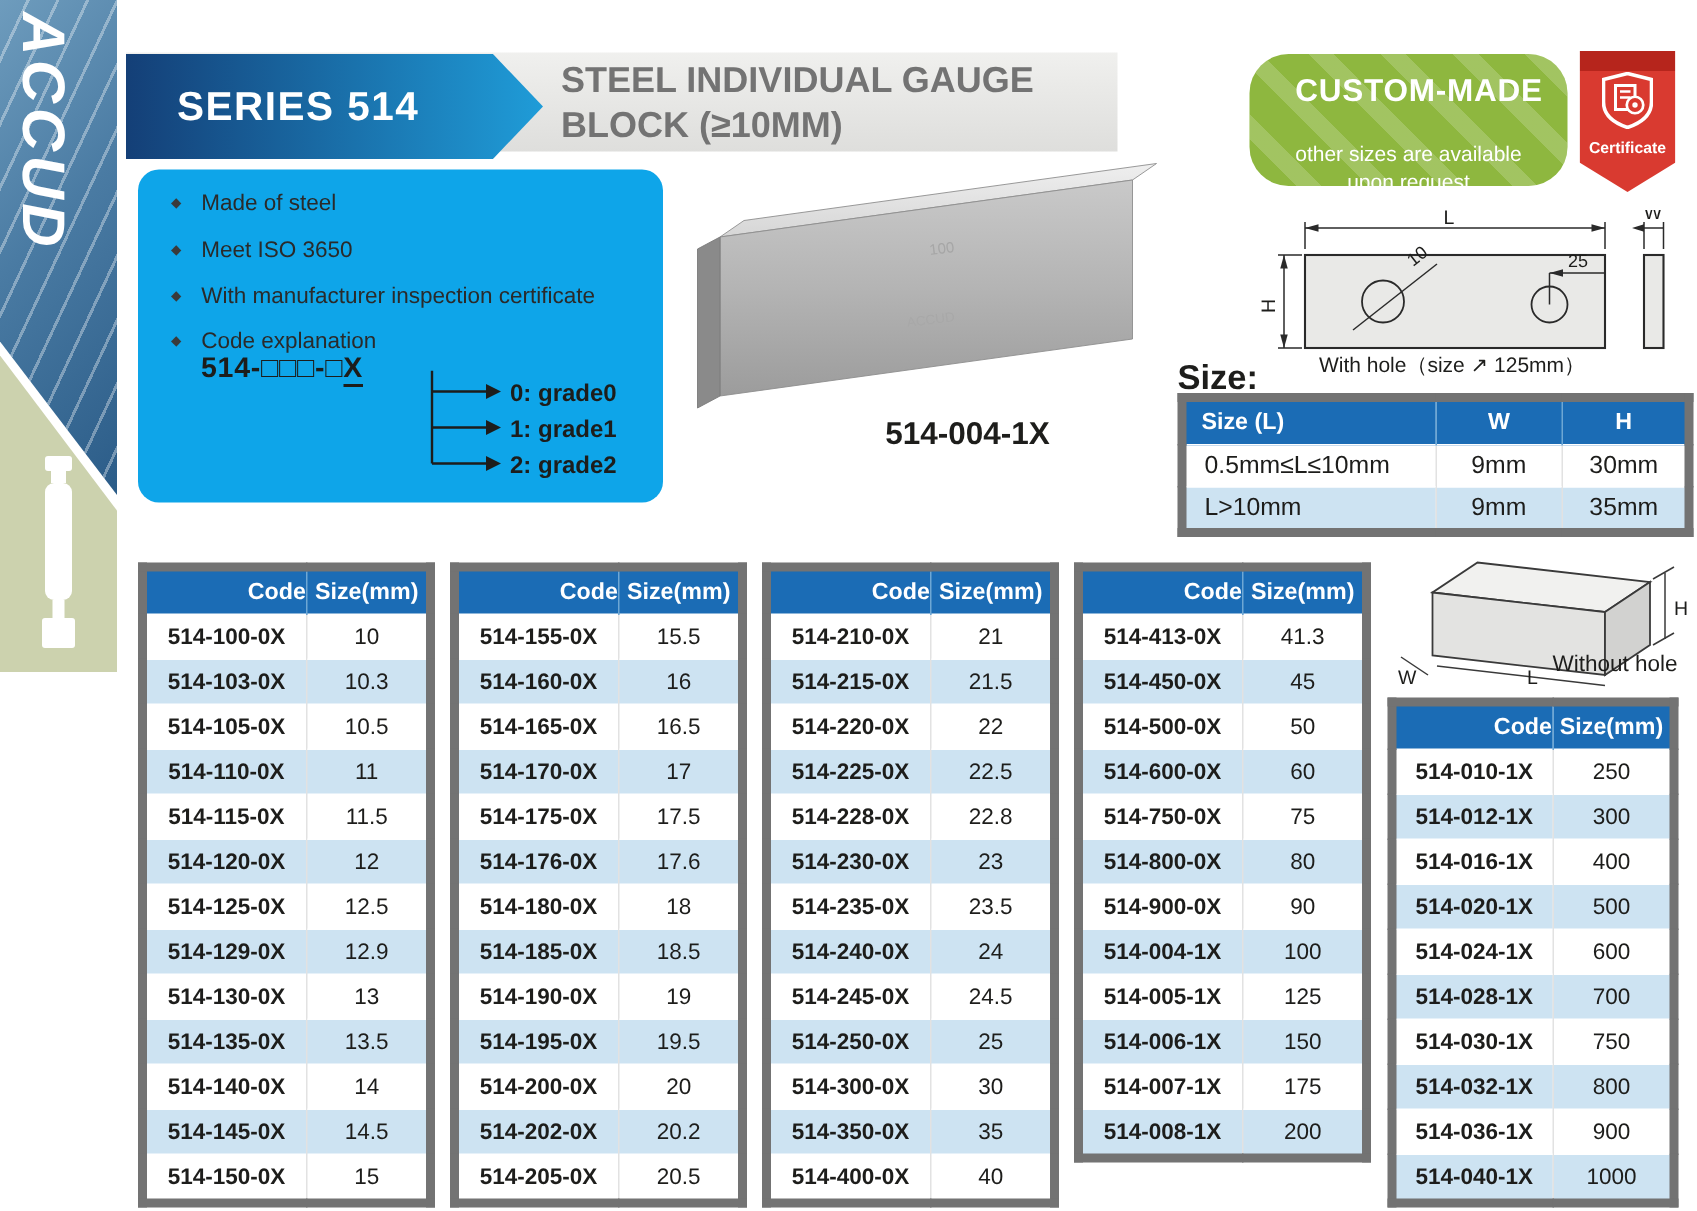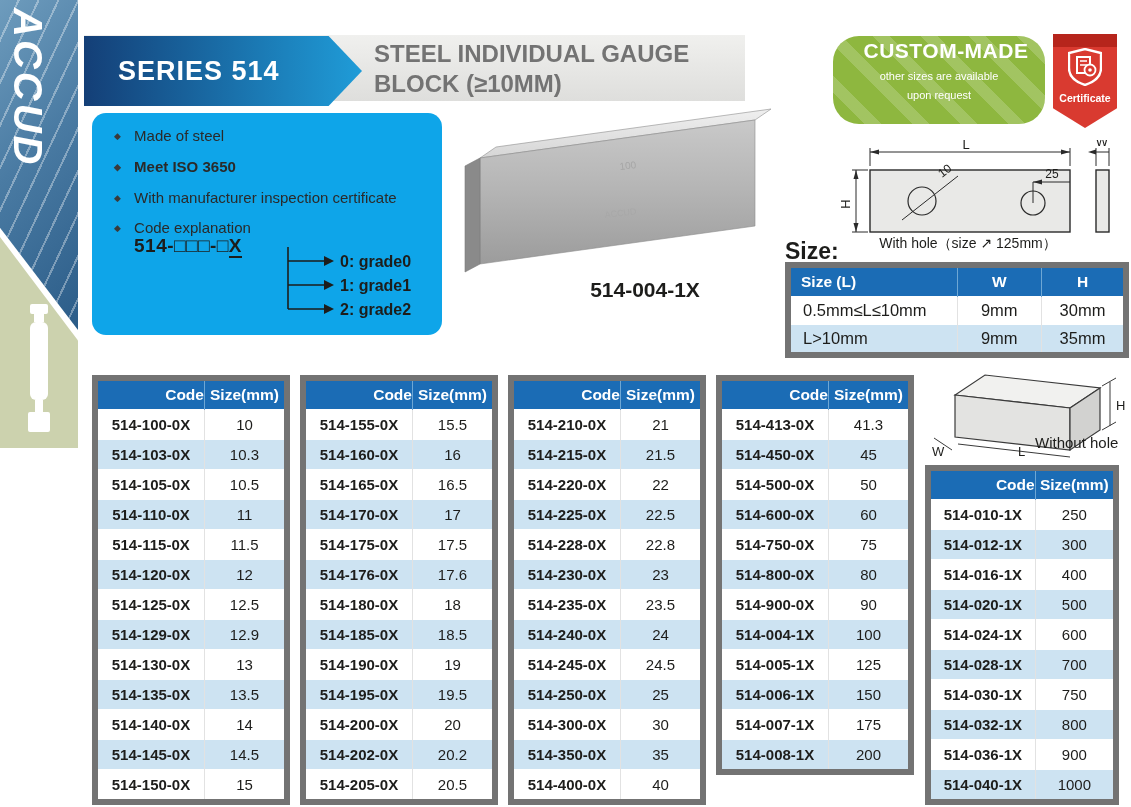--- a/index.html
+++ b/index.html
@@ -34,22 +34,22 @@
     display:flex;align-items:center;}
   .series-banner span{color:#fff;font-size:27px;font-weight:bold;letter-spacing:1px;padding-left:34px;}
   .page-title{position:absolute;left:374px;top:39px;width:400px;font-size:24px;font-weight:bold;
     line-height:30px;color:#737373;}
 
   
   .custom-badge{position:absolute;left:833px;top:36px;width:212px;height:88px;border-radius:26px;
     background:#8eb73f;color:#fff;text-align:center;overflow:hidden;}
   .custom-badge .pat{position:absolute;inset:0;opacity:.18;
     background:repeating-linear-gradient(45deg,transparent 0 22px,#fff 22px 34px);}
-  .custom-title{position:relative;font-size:21px;font-weight:bold;margin-top:3px;letter-spacing:.5px;padding-left:14px;}
-  .custom-sub{position:relative;font-size:11px;line-height:19px;margin-top:4px;}
+  .custom-title{position:relative;font-size:21px;font-weight:bold;margin-top:13px;letter-spacing:.5px;padding-left:14px;}
+  .custom-sub{position:relative;font-size:14px;line-height:19px;margin-top:20px;}
   .cert-badge{position:absolute;left:1053px;top:34px;width:64px;height:94px;
     clip-path:polygon(0 0,100% 0,100% 79%,50% 100%,0 79%);
     background:linear-gradient(180deg,#b6251c 0 14%,#d93a30 14% 100%);
     color:#fff;text-align:center;}
   .cert-badge svg{margin-top:14px;}
   .cert-label{font-size:10.5px;font-weight:bold;margin-top:2px;}
 
   
   .features{position:absolute;left:92px;top:113px;width:350px;height:222px;background:#0ea5e9;border-radius:14px;}
   .feat-item{position:absolute;left:22px;font-size:15px;color:#2a2a2a;}
@@ -131,21 +131,21 @@
       <circle cx="22" cy="22" r="5.5" fill="#d93a30" stroke="#fff" stroke-width="1.8"></circle>
       <circle cx="22" cy="22" r="1.8" fill="#fff"></circle>
     </svg>
     <div class="cert-label">Certificate</div>
   </div>
 
   <div class="features">
     <div class="feat-item" style="top:14px;">
       <span class="dia">◆</span>
       <span>Made of steel</span></div>
-    <div class="feat-item" style="top:45px;font-weight:bold;">
+    <div class="feat-item" style="top:45px;">
       <span class="dia">◆</span>
       <span>Meet ISO 3650</span></div>
     <div class="feat-item" style="top:76px;">
       <span class="dia">◆</span>
       <span>With manufacturer inspection certificate</span></div>
     <div class="feat-item" style="top:106px;">
       <span class="dia">◆</span>
       <span>Code explanation</span></div>
     <div class="code-pattern">
       <span>514-□□□-□</span><span class="ux">X</span>

